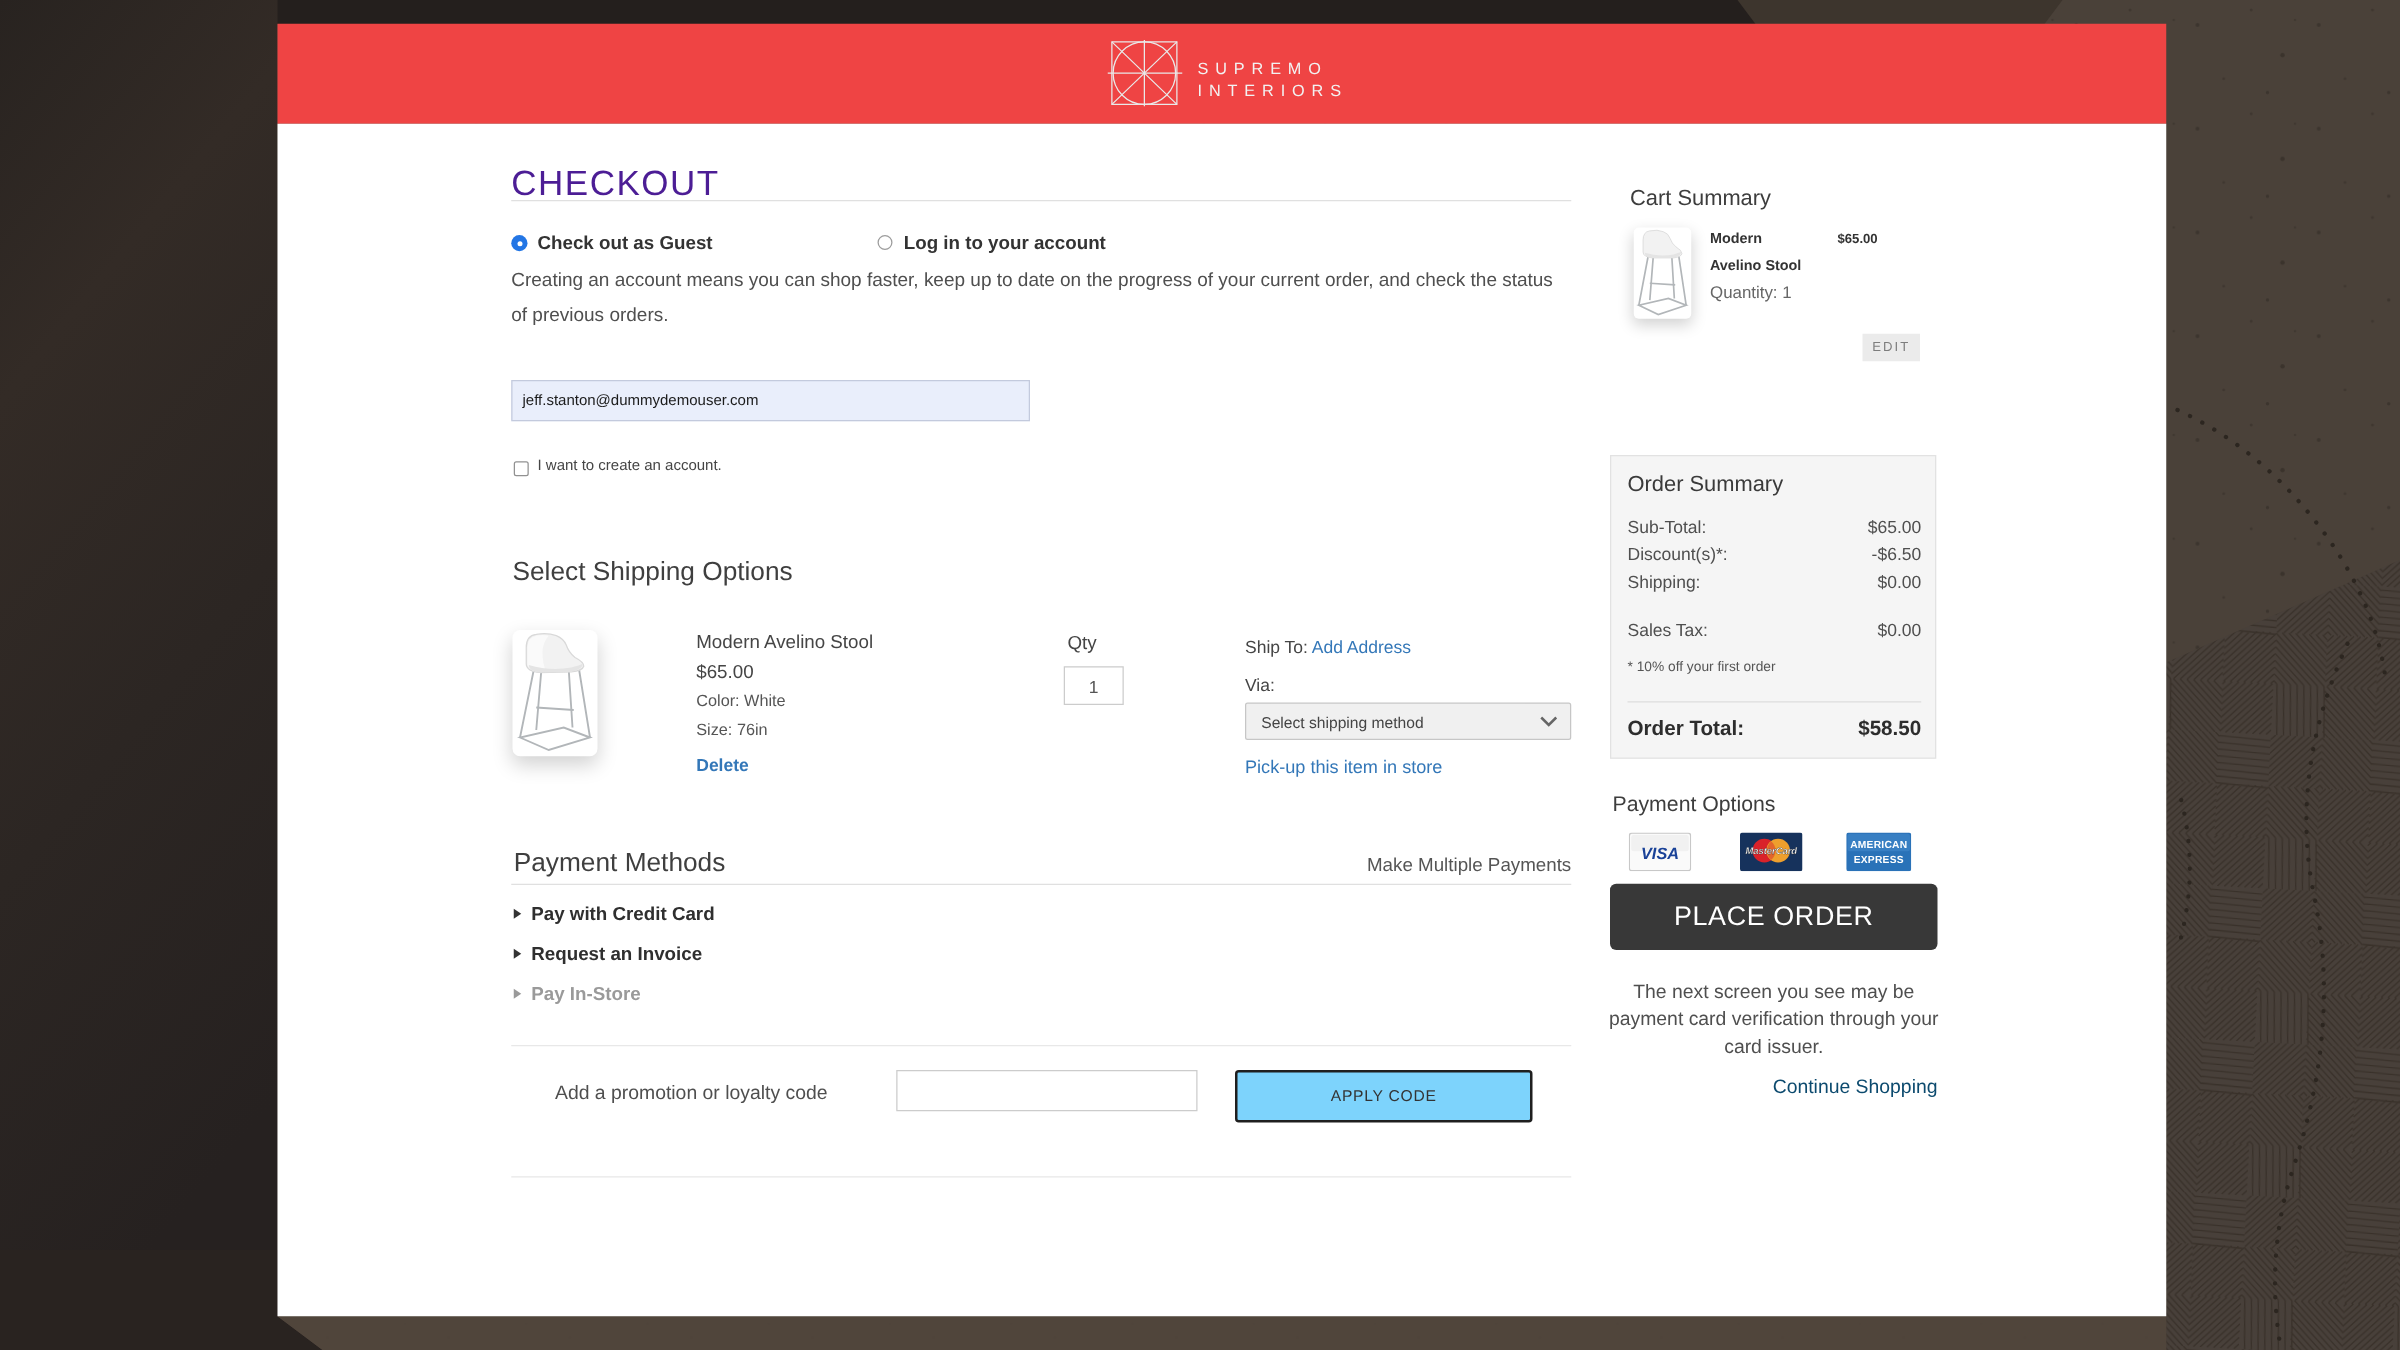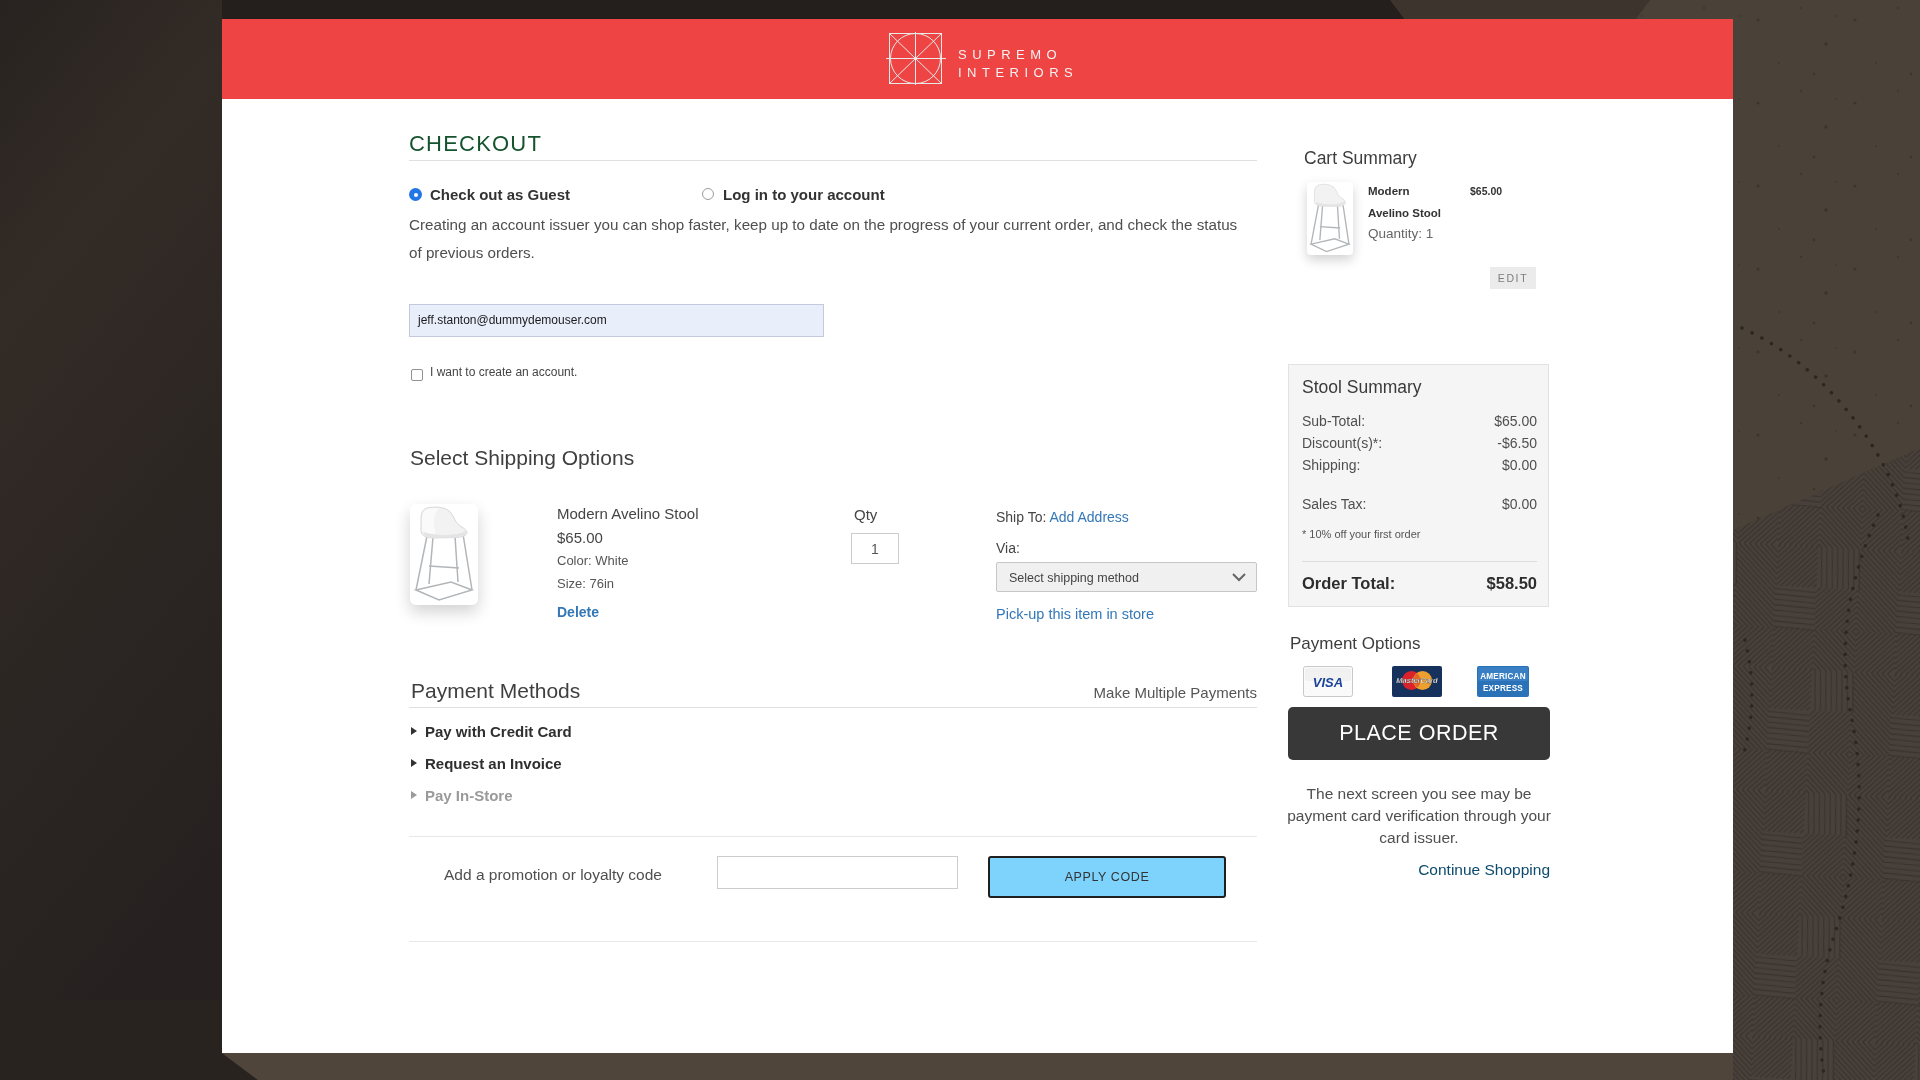--- a/index.html
+++ b/index.html
@@ -63,30 +63,30 @@
           <path d="M3.5,1.5 L55.5,51.5 M55.5,1.5 L3.5,51.5"></path>
           <path d="M29.5,0 L29.5,53"></path>
           <path d="M0,26.5 L60,26.5"></path>
         </g>
       </svg>
     </div>
     <div class="abs" style="left:736px;top:27px;color:#f2f2f2;font-size:13px;letter-spacing:5.5px;line-height:17.5px;">SUPREMO<br>INTERIORS</div>
   </div>
   <div id="content">
 
-    <div class="abs" style="left:187px;top:32px;font-size:22px;letter-spacing:1.2px;color:#14532d;">CHECKOUT</div>
+    <div class="abs" style="left:187px;top:32px;font-size:28px;letter-spacing:1.2px;color:#4c1d95;">CHECKOUT</div>
     <div class="hr" style="left:187px;top:61px;width:848px;"></div>
 
     <div class="abs" style="left:187px;top:89px;width:13px;height:13px;border-radius:50%;background:#2376e5;"></div>
     <div class="abs" style="left:191.5px;top:93.5px;width:4px;height:4px;border-radius:50%;background:#fff;"></div>
     <div class="abs" style="left:208px;top:87px;font-size:15px;font-weight:bold;color:#333;">Check out as Guest</div>
     <div class="abs" style="left:480px;top:88.5px;width:12px;height:12px;border-radius:50%;border:1.5px solid #9c9c9c;background:#fff;"></div>
     <div class="abs" style="left:501px;top:87px;font-size:15px;font-weight:bold;color:#333;">Log in to your account</div>
 
-    <div class="abs" style="left:187px;top:112px;width:843px;font-size:15.2px;line-height:28px;color:#4f4f4f;">Creating an account issuer you can shop faster, keep up to date on the progress of your current order, and check the status of previous orders.</div>
+    <div class="abs" style="left:187px;top:112px;width:843px;font-size:15.2px;line-height:28px;color:#4f4f4f;">Creating an account means you can shop faster, keep up to date on the progress of your current order, and check the status of previous orders.</div>
 
     <div class="abs" style="left:187px;top:205px;width:415px;height:33px;background:#e9eefb;border:1px solid #c3cadd;"></div>
     <div class="abs" style="left:196px;top:214px;font-size:12px;color:#1b1b1b;">jeff.stanton@dummydemouser.com</div>
 
     <div class="abs" style="left:189px;top:270px;width:12px;height:12px;border:1px solid #919191;border-radius:2px;background:#fff;"></div>
     <div class="abs" style="left:208px;top:266px;font-size:12px;color:#454545;">I want to create an account.</div>
 
     <div class="abs" style="left:188px;top:347px;font-size:21px;color:#3f3f3f;">Select Shipping Options</div>
 
     <div class="abs" style="left:188px;top:405px;width:68px;height:101px;background:#fff;border-radius:6px;box-shadow:0 7px 16px rgba(0,0,0,0.18);">
@@ -148,21 +148,21 @@
         <path d="M11,29 L11,15 Q11,5 19,4 Q28,2 35,5 Q41,7 43,13 Q45,19 50,23 Q57,27 57,31 Q56,35 47,36 L22,36 Q11,35 11,29 Z" fill="#f2f2f2" stroke="#d9d9d9" stroke-width="1"></path>
         <path d="M13,30 Q30,35 47,32 Q53,30 56,29 Q57,33 47,36 L22,36 Q13,35 13,30 Z" fill="#e4e4e4"></path>
       </svg>
     </div>
     <div class="abs" style="left:1146px;top:81px;font-size:11.5px;font-weight:bold;color:#333;line-height:22px;">Modern<br>Avelino Stool</div>
     <div class="abs" style="left:1146px;top:127px;font-size:13.5px;color:#666;">Quantity: 1</div>
     <div class="abs" style="left:1248px;top:86px;font-size:10.5px;font-weight:bold;color:#333;">$65.00</div>
     <div class="abs" style="left:1268px;top:168px;width:46px;height:22px;background:#ebebeb;font-size:10.5px;letter-spacing:1.6px;color:#7d7d7d;text-align:center;line-height:22px;">EDIT</div>
 
     <div class="abs" style="left:1066px;top:265px;width:261px;height:243px;background:#f5f5f5;border:1px solid #e2e2e2;">
-      <div class="abs" style="left:13px;top:12px;font-size:17.5px;color:#3a3a3a;">Stool Summary</div>
+      <div class="abs" style="left:13px;top:12px;font-size:17.5px;color:#3a3a3a;">Order Summary</div>
       <div class="abs" style="left:13px;top:45px;width:235px;font-size:14px;color:#4f4f4f;line-height:22px;">
         <div>Sub-Total:<span style="float:right;">$65.00</span></div>
         <div>Discount(s)*:<span style="float:right;">-$6.50</span></div>
         <div>Shipping:<span style="float:right;">$0.00</span></div>
         <div style="height:17px;"></div>
         <div>Sales Tax:<span style="float:right;">$0.00</span></div>
       </div>
       <div class="abs" style="left:13px;top:163px;font-size:11px;color:#555;">* 10% off your first order</div>
       <div class="hr" style="left:13px;top:196px;width:235px;border-color:#ddd;"></div>
       <div class="abs" style="left:13px;top:209px;width:235px;font-size:16.5px;font-weight:bold;color:#2d2d2d;">Order Total:<span style="float:right;">$58.50</span></div>

